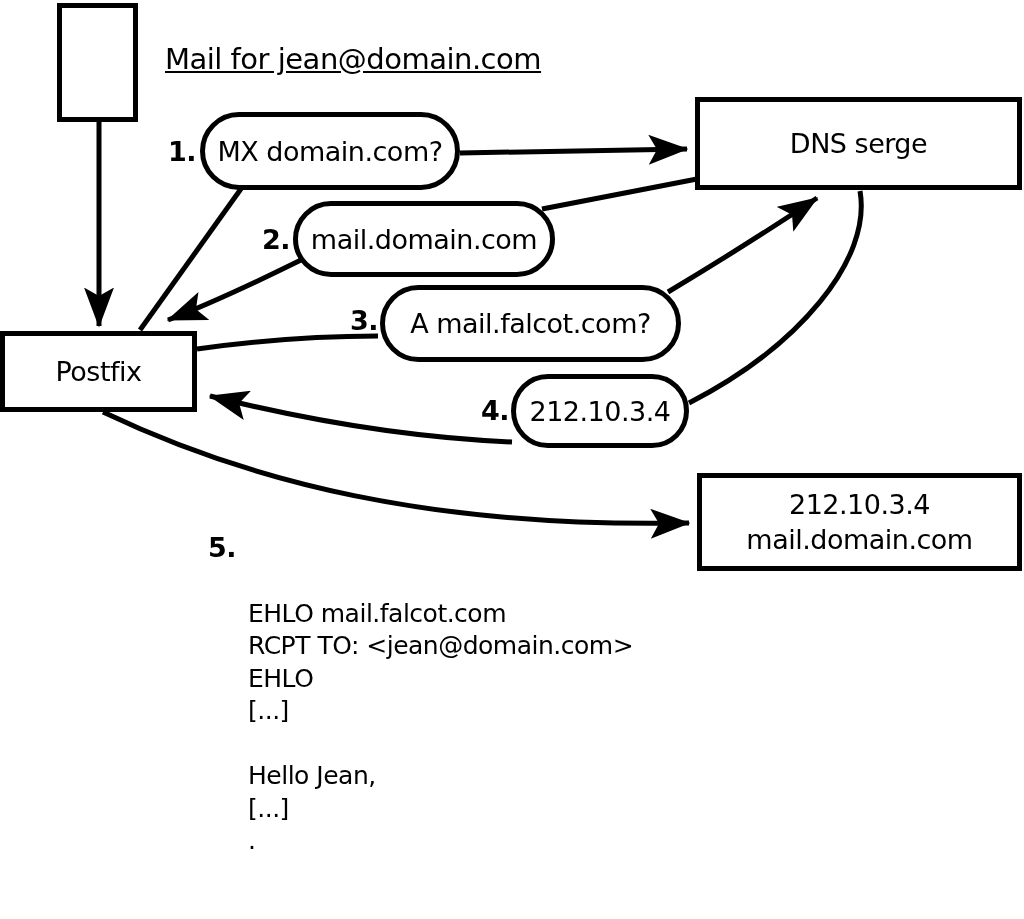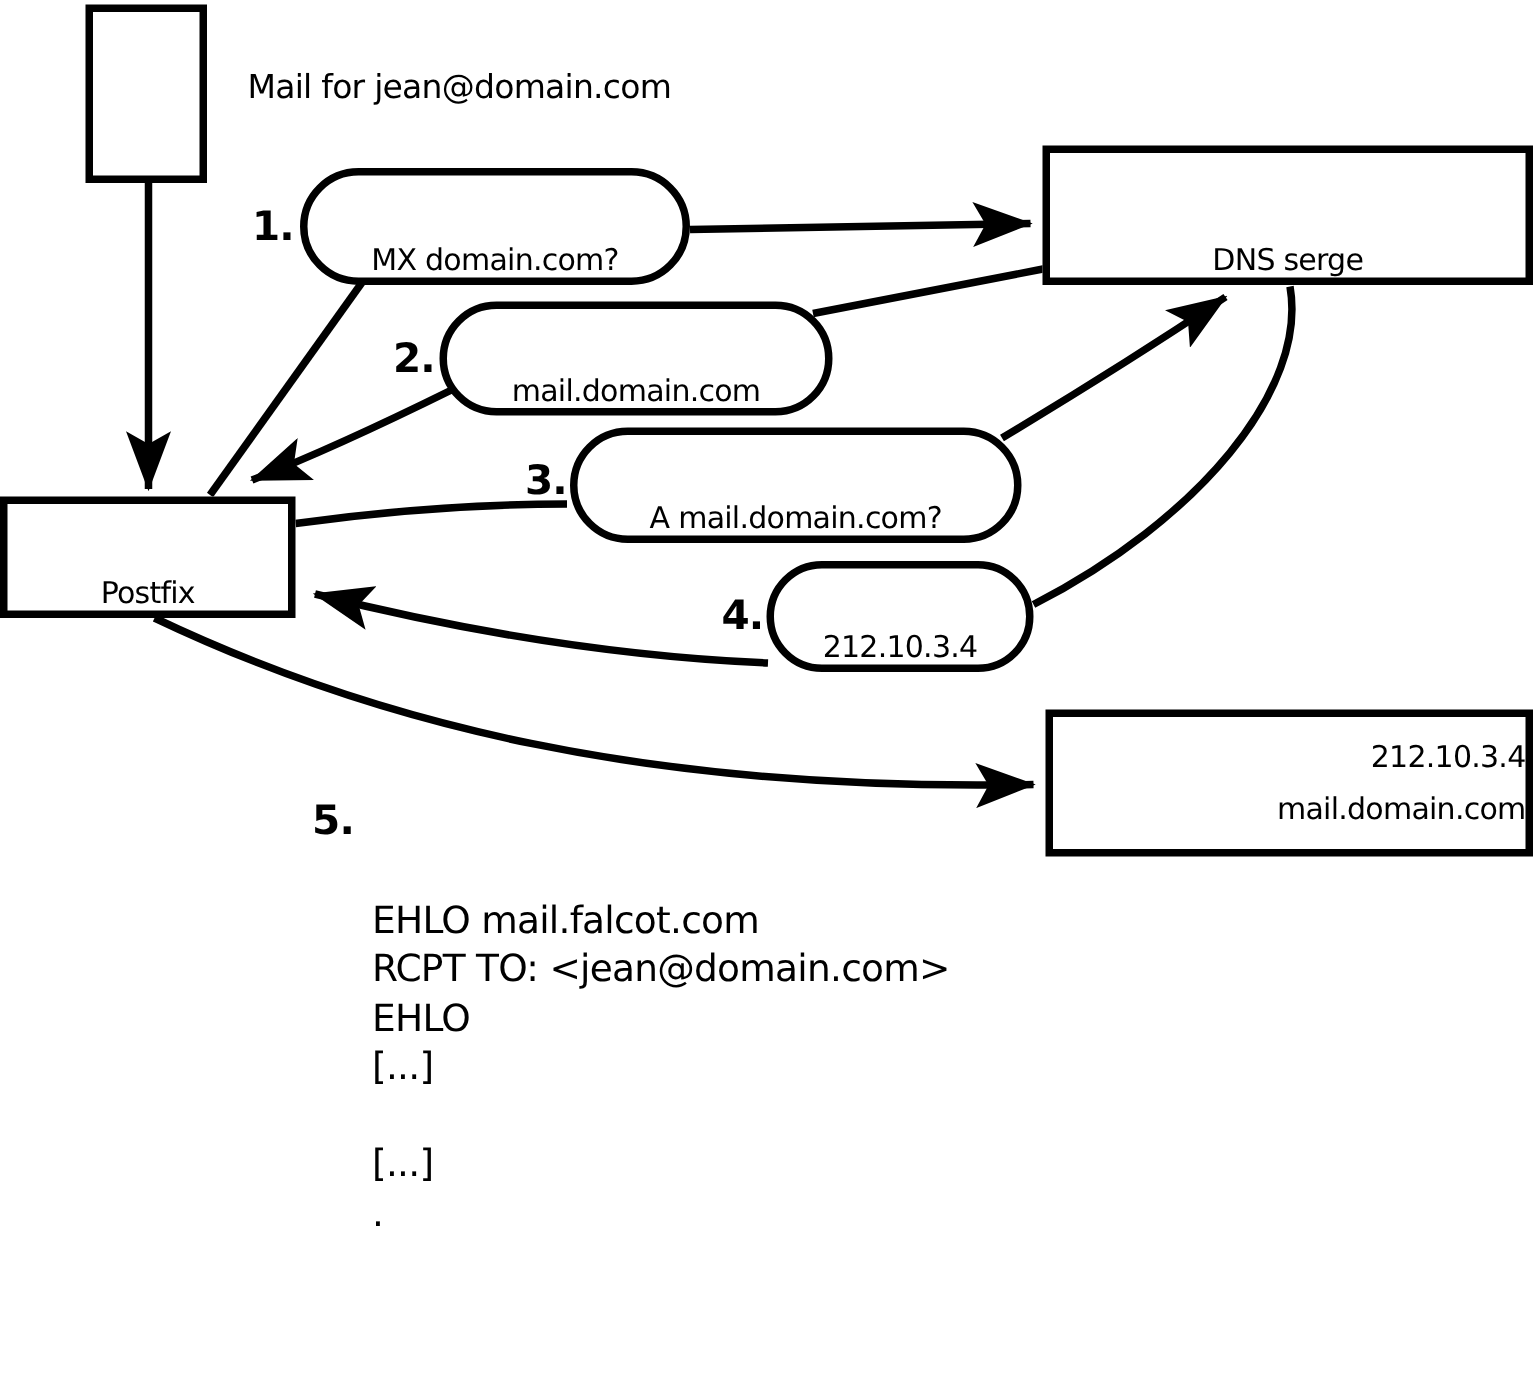--- a/index.html
+++ b/index.html
@@ -6,32 +6,32 @@
   html,body { background:#ffffff; }
   .canvas {
     position:relative; width:1024px; height:919px; overflow:hidden;
     background:#ffffff; color:#000;
     font-family:"DejaVu Sans","Liberation Sans",sans-serif;
     letter-spacing:-0.5px;
   }
   .canvas svg.arrows { position:absolute; left:0; top:0; width:1024px; height:919px; }
   .node {
     position:absolute; background:#ffffff; border:5px solid #000;
-    display:flex; align-items:flex-end; justify-content:center;
-    font-size:20px; white-space:nowrap; text-align:center;
+    display:flex; align-items:center; justify-content:center;
+    font-size:27px; white-space:nowrap; text-align:center;
   }
   .pill { border-radius:40px; }
   .num {
     position:absolute; height:33px; width:50px;
     display:flex; align-items:center; justify-content:flex-end;
     font-size:27px; font-weight:bold;
   }
   .textline {
     position:absolute; height:33px;
-    display:flex; align-items:center; white-space:pre; font-size:22px;
+    display:flex; align-items:center; white-space:pre; font-size:29px;text-decoration:underline;
   }
   .step5row { position:absolute; left:208px; top:531px; height:33px;
     display:flex; align-items:center; gap:19px; white-space:pre; }
   .step5row .n { font-weight:bold; font-size:27px; }
   .step5row .t { font-size:27px; }
   .smtp { position:absolute; left:248px; top:597px; }
   .smtp-line { height:32.5px; display:flex; align-items:center; white-space:pre; font-size:25px; }
   .col { flex-direction:column; line-height:35px; }
 </style>
 </head>
@@ -81,35 +81,36 @@
     <span>MX domain.com?</span>
   </div>
 
   <div class="num" style="left:240px; top:223px;">2.</div>
   <div class="node pill" style="left:293px; top:201px; width:262px; height:76px;">
     <span>mail.domain.com</span>
   </div>
 
   <div class="num" style="left:328px; top:304px;">3.</div>
   <div class="node pill" style="left:380px; top:285px; width:301px; height:77px;">
-    <span>A mail.domain.com?</span>
+    <span>A mail.falcot.com?</span>
   </div>
 
   <div class="num" style="left:459px; top:394px;">4.</div>
   <div class="node pill" style="left:511px; top:374px; width:178px; height:74px;">
     <span>212.10.3.4</span>
   </div>
 
   <div class="step5row">
     <span class="n">5.</span>
   </div>
 
   <div class="smtp">
     <div class="smtp-line">EHLO mail.falcot.com</div>
     <div class="smtp-line">RCPT TO: &lt;jean@domain.com&gt;</div>
     <div class="smtp-line">EHLO</div>
     <div class="smtp-line">[...]</div>
     <div class="smtp-line"></div>
+    <div class="smtp-line">Hello Jean,</div>
     <div class="smtp-line">[...]</div>
     <div class="smtp-line">.</div>
   </div>
 
 </div>
 
 </body></html>

